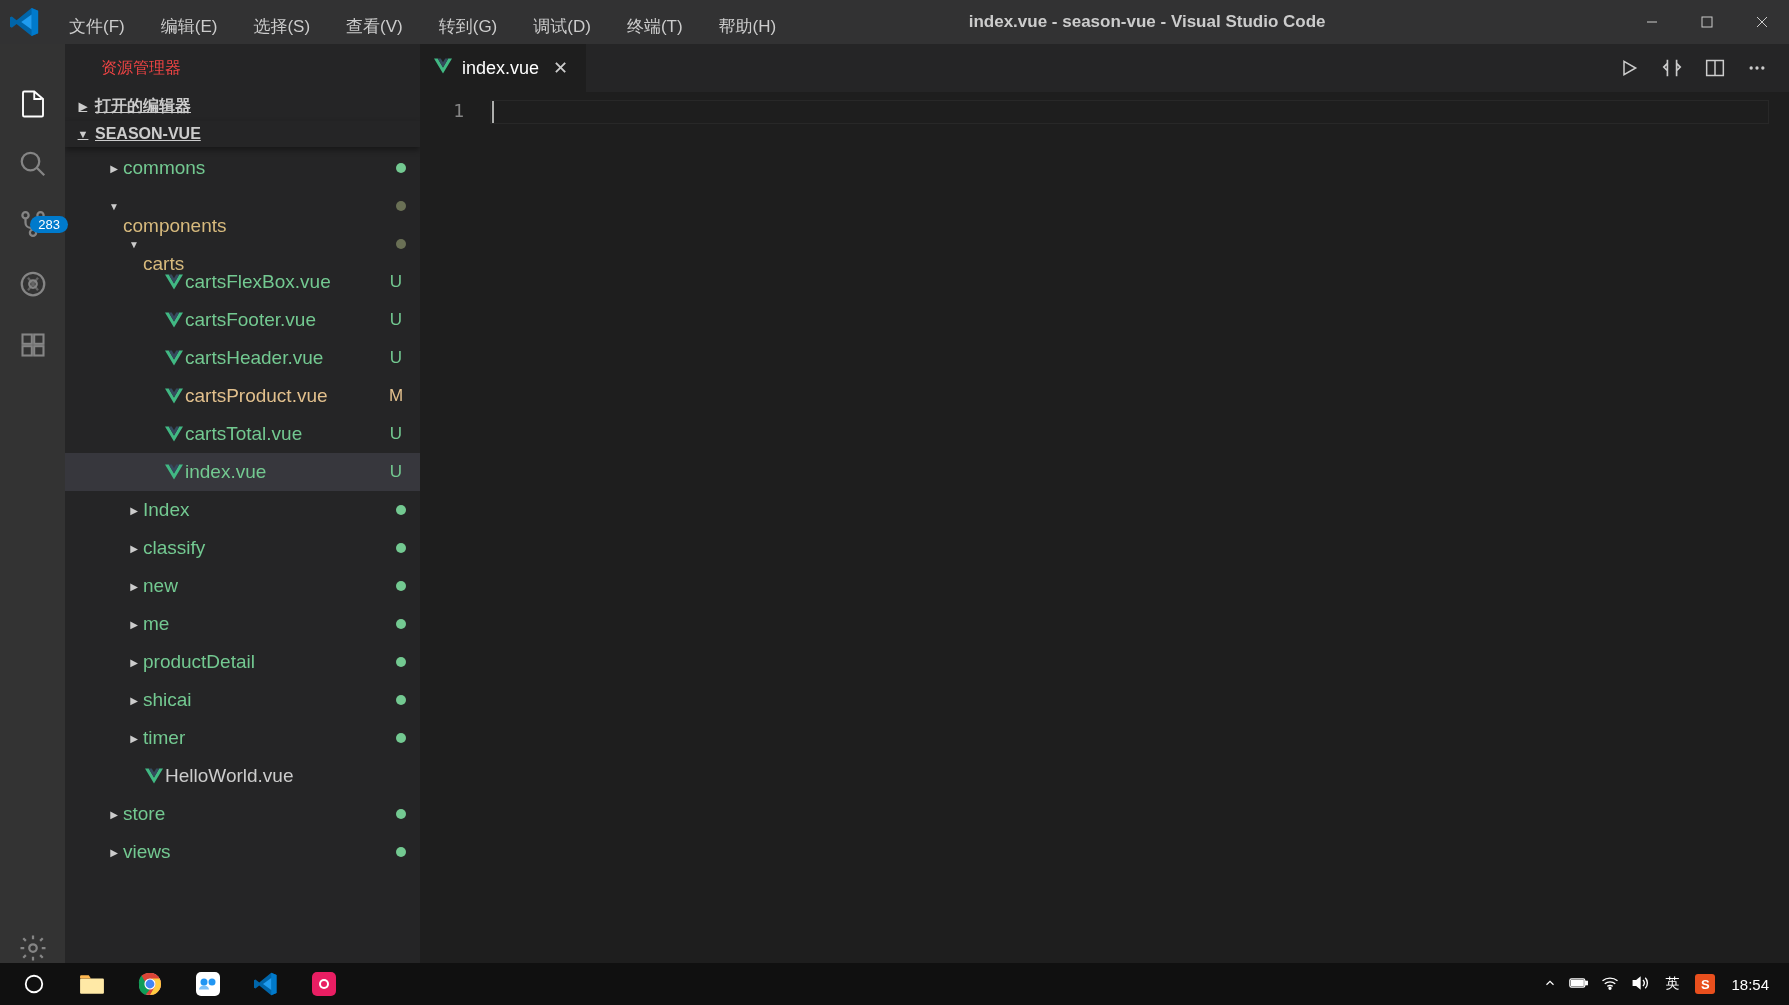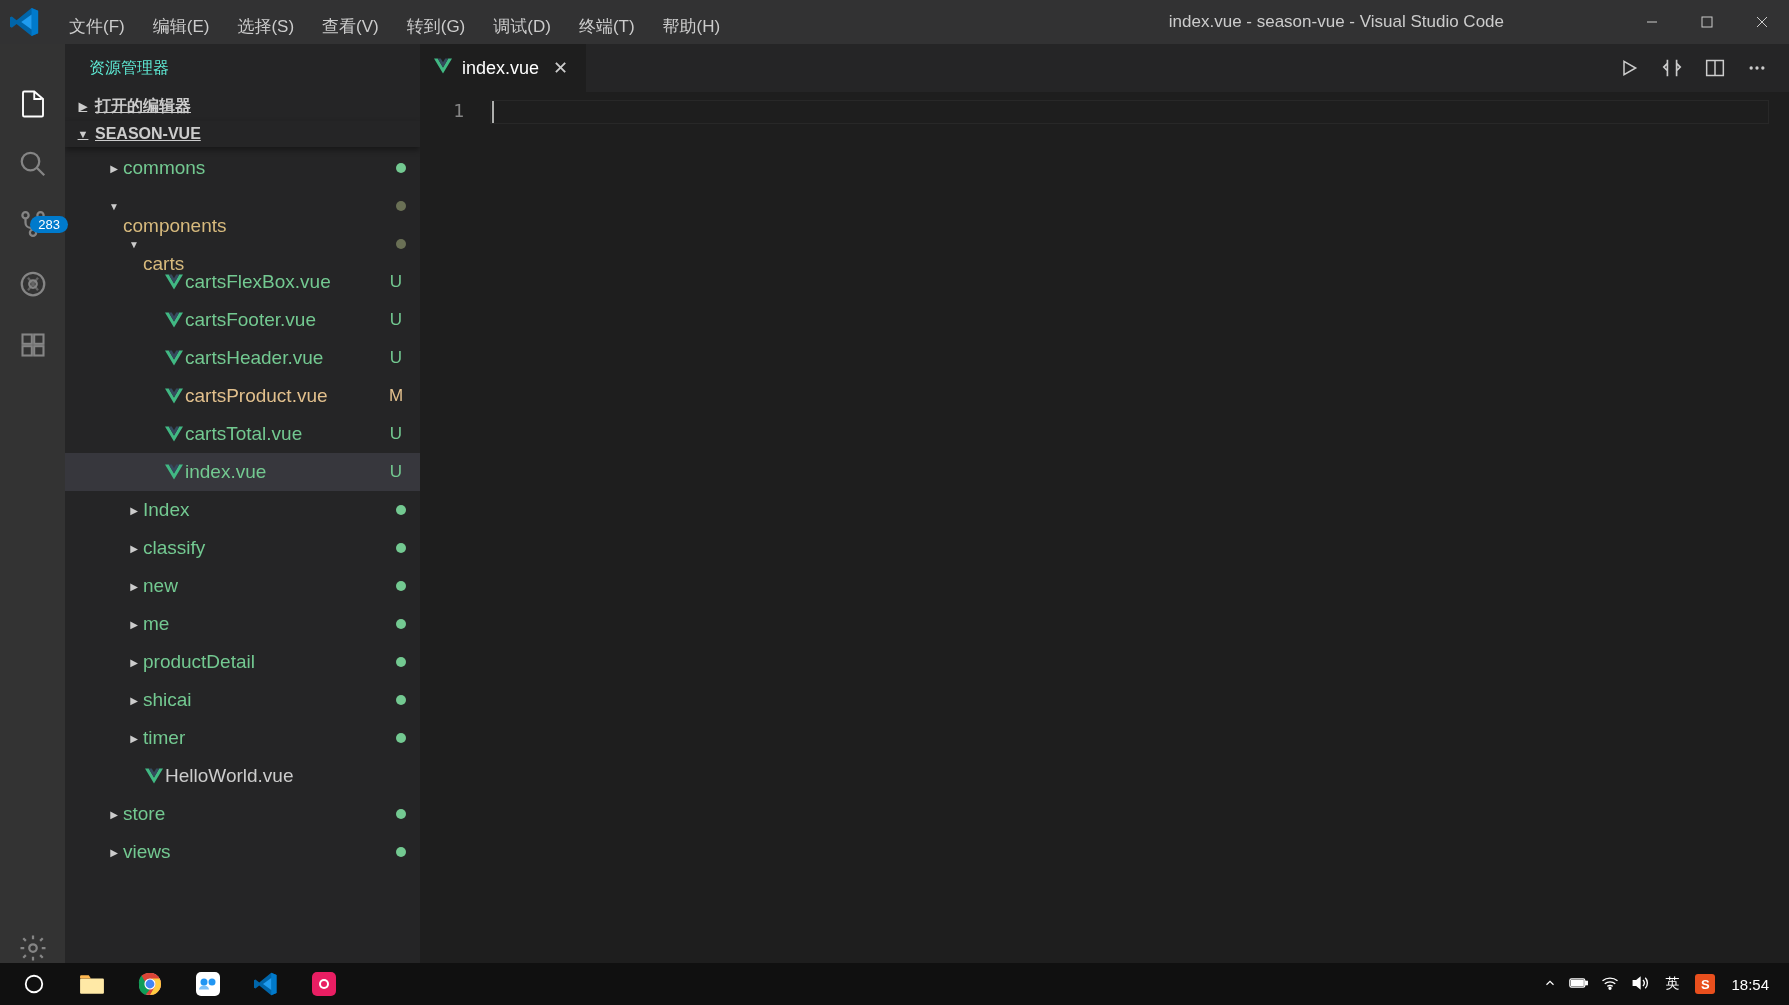--- a/index.html
+++ b/index.html
@@ -17,23 +17,23 @@
 
 
 .titlebar {
   height: 44px;
   background: #323233;
   display: flex;
   align-items: center;
   padding-left: 10px;
 }
 .titlebar .logo { width: 30px; height: 30px; margin-right: 15px; }
-.titlebar .menu { display: flex; gap: 0; margin-top: 9px; }
+.titlebar .menu { display: flex; gap: 8px; margin-top: 9px; }
 .titlebar .menu span { padding: 0 14px; cursor: pointer; color: #cccccc; line-height: 44px; }
-.titlebar .title { flex: 1; text-align: right; color: #cccccc; padding-right: 120px; }
+.titlebar .title { flex: 1; text-align: center; color: #cccccc; padding-right: 120px; font-weight: bold; }
 .titlebar .wincontrols { display: flex; }
 .titlebar .wincontrols div { width: 55px; height: 44px; display: flex; align-items: center; justify-content: center; cursor: pointer; }
 .titlebar .wincontrols svg { stroke: #cccccc; fill: none; stroke-width: 1; }
 
 
 .main { flex: 1; display: flex; min-height: 0; }
 
 
 .activitybar {
   width: 65px;
@@ -62,21 +62,21 @@
 
 
 .sidebar {
   width: 355px;
   background: #252526;
   display: flex; flex-direction: column;
   overflow: hidden;
 }
 .sidebar-header {
   height: 48px; display: flex; align-items: center;
-  padding: 0 24px; color: #5eead4; font-size: 16px;
+  padding: 0 36px; color: #ef4444; font-size: 16px;
 }
 .section-header {
   display: flex; align-items: center;
   padding: 4px 10px; cursor: pointer;
   color: #cccccc; font-size: 16px; font-weight: 600; text-decoration: underline;
 }
 .section-header.shadow { box-shadow: 0 3px 6px rgba(0,0,0,0.4); position: relative; z-index: 2; }
 .section-header .chev { width: 16px; text-align: center; margin-right: 4px; font-size: 11px; color: #cccccc; }
 .section-header .chev.right::before { content: "▶"; }
 .section-header .chev.down::before { content: "▼"; }

